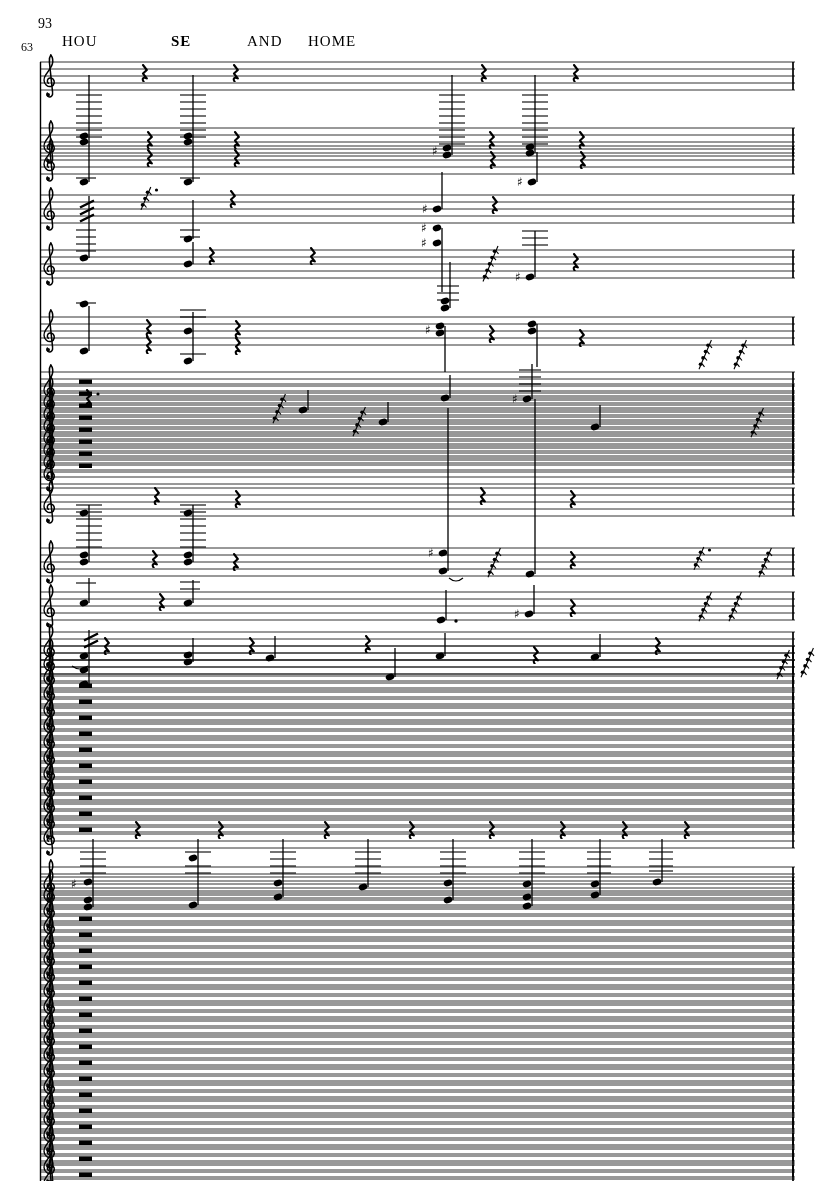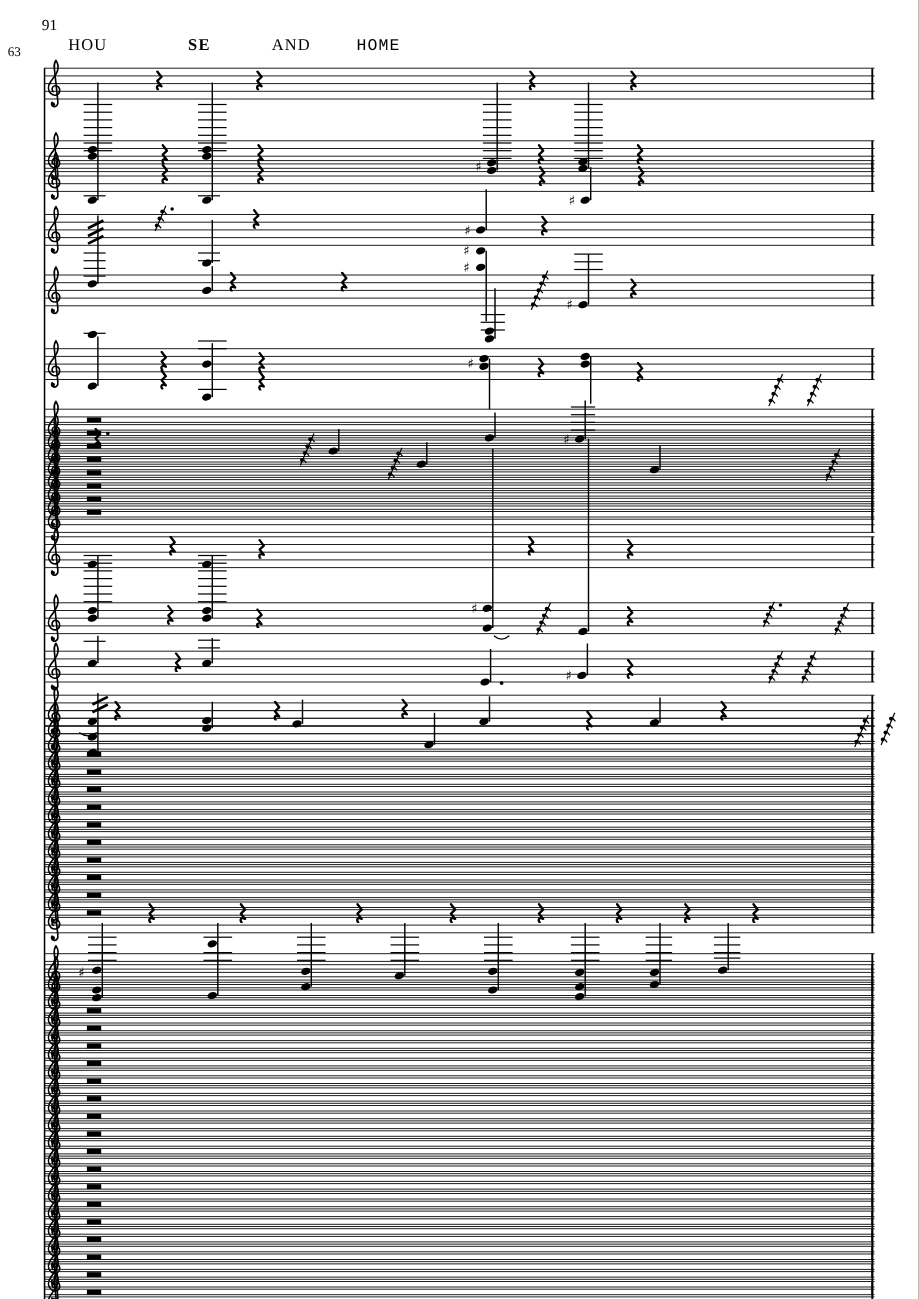--- a/index.html
+++ b/index.html
@@ -19,26 +19,26 @@
   .stem{stroke:#000;stroke-width:1.3;}
   .runln{stroke:#000;stroke-width:1.1;}
   .trem{stroke:#000;stroke-width:2.4;}
   .tie{stroke:#000;stroke-width:1.1;fill:none;}
   .sh{font-family:"DejaVu Sans",sans-serif;font-size:12px;}
 </style>
 </head>
 <body>
 
 <div class="page">
-  <div class="num pgnum" id="pgnum" style="left: 38px; top: 16px;">91</div>
-  <div class="num msnum" id="msnum" style="left: 7px; top: 40px;">63</div>
+  <div class="num pgnum" id="pgnum" style="left: 38px; top: 16px;">93</div>
+  <div class="num msnum" id="msnum" style="left: 21px; top: 40px;">63</div>
   <div class="lyric" id="lyr0" style="left: 62px; top: 33px;">HOU</div>
   <div class="lyric" id="lyr1" style="left: 171px; top: 33px; font-weight: bold;">SE</div>
   <div class="lyric" id="lyr2" style="left: 247px; top: 33px; text-align: right;">AND</div>
-  <div class="lyric" id="lyr3" style="left: 324px; top: 33px; font-family: Liberation Mono, monospace;">HOME</div>
+  <div class="lyric" id="lyr3" style="left: 308px; top: 33px;">HOME</div>
 
   <svg id="score" width="835" height="1181" viewBox="0 0 835 1181">
     <defs>
       <symbol id="clef" viewBox="0 0 15 46">
         <g fill="none" stroke="#000" stroke-width="1.5" stroke-linecap="round">
           <path d="M8.8,2 C10.8,4.6 11.3,7.6 10.3,11 C9.2,14.8 6.2,18.2 3.9,21.6 C1.6,25 1.2,29.4 4.4,32.2 C7.4,34.8 11.6,33.4 12.2,30 C12.7,27 10.6,24.6 7.9,25 C5.4,25.4 4.5,28.6 6.3,30.3"></path>
           <path d="M8.8,2 C7.4,4 7,6.4 7.4,9.2 L10.6,39.4 C11,42.4 9,44.4 6.8,43.8 C5,43.3 4.3,41.2 5.4,40"></path>
         </g>
         <circle cx="6.2" cy="41.8" r="1.8" fill="#000"></circle>
       </symbol>

